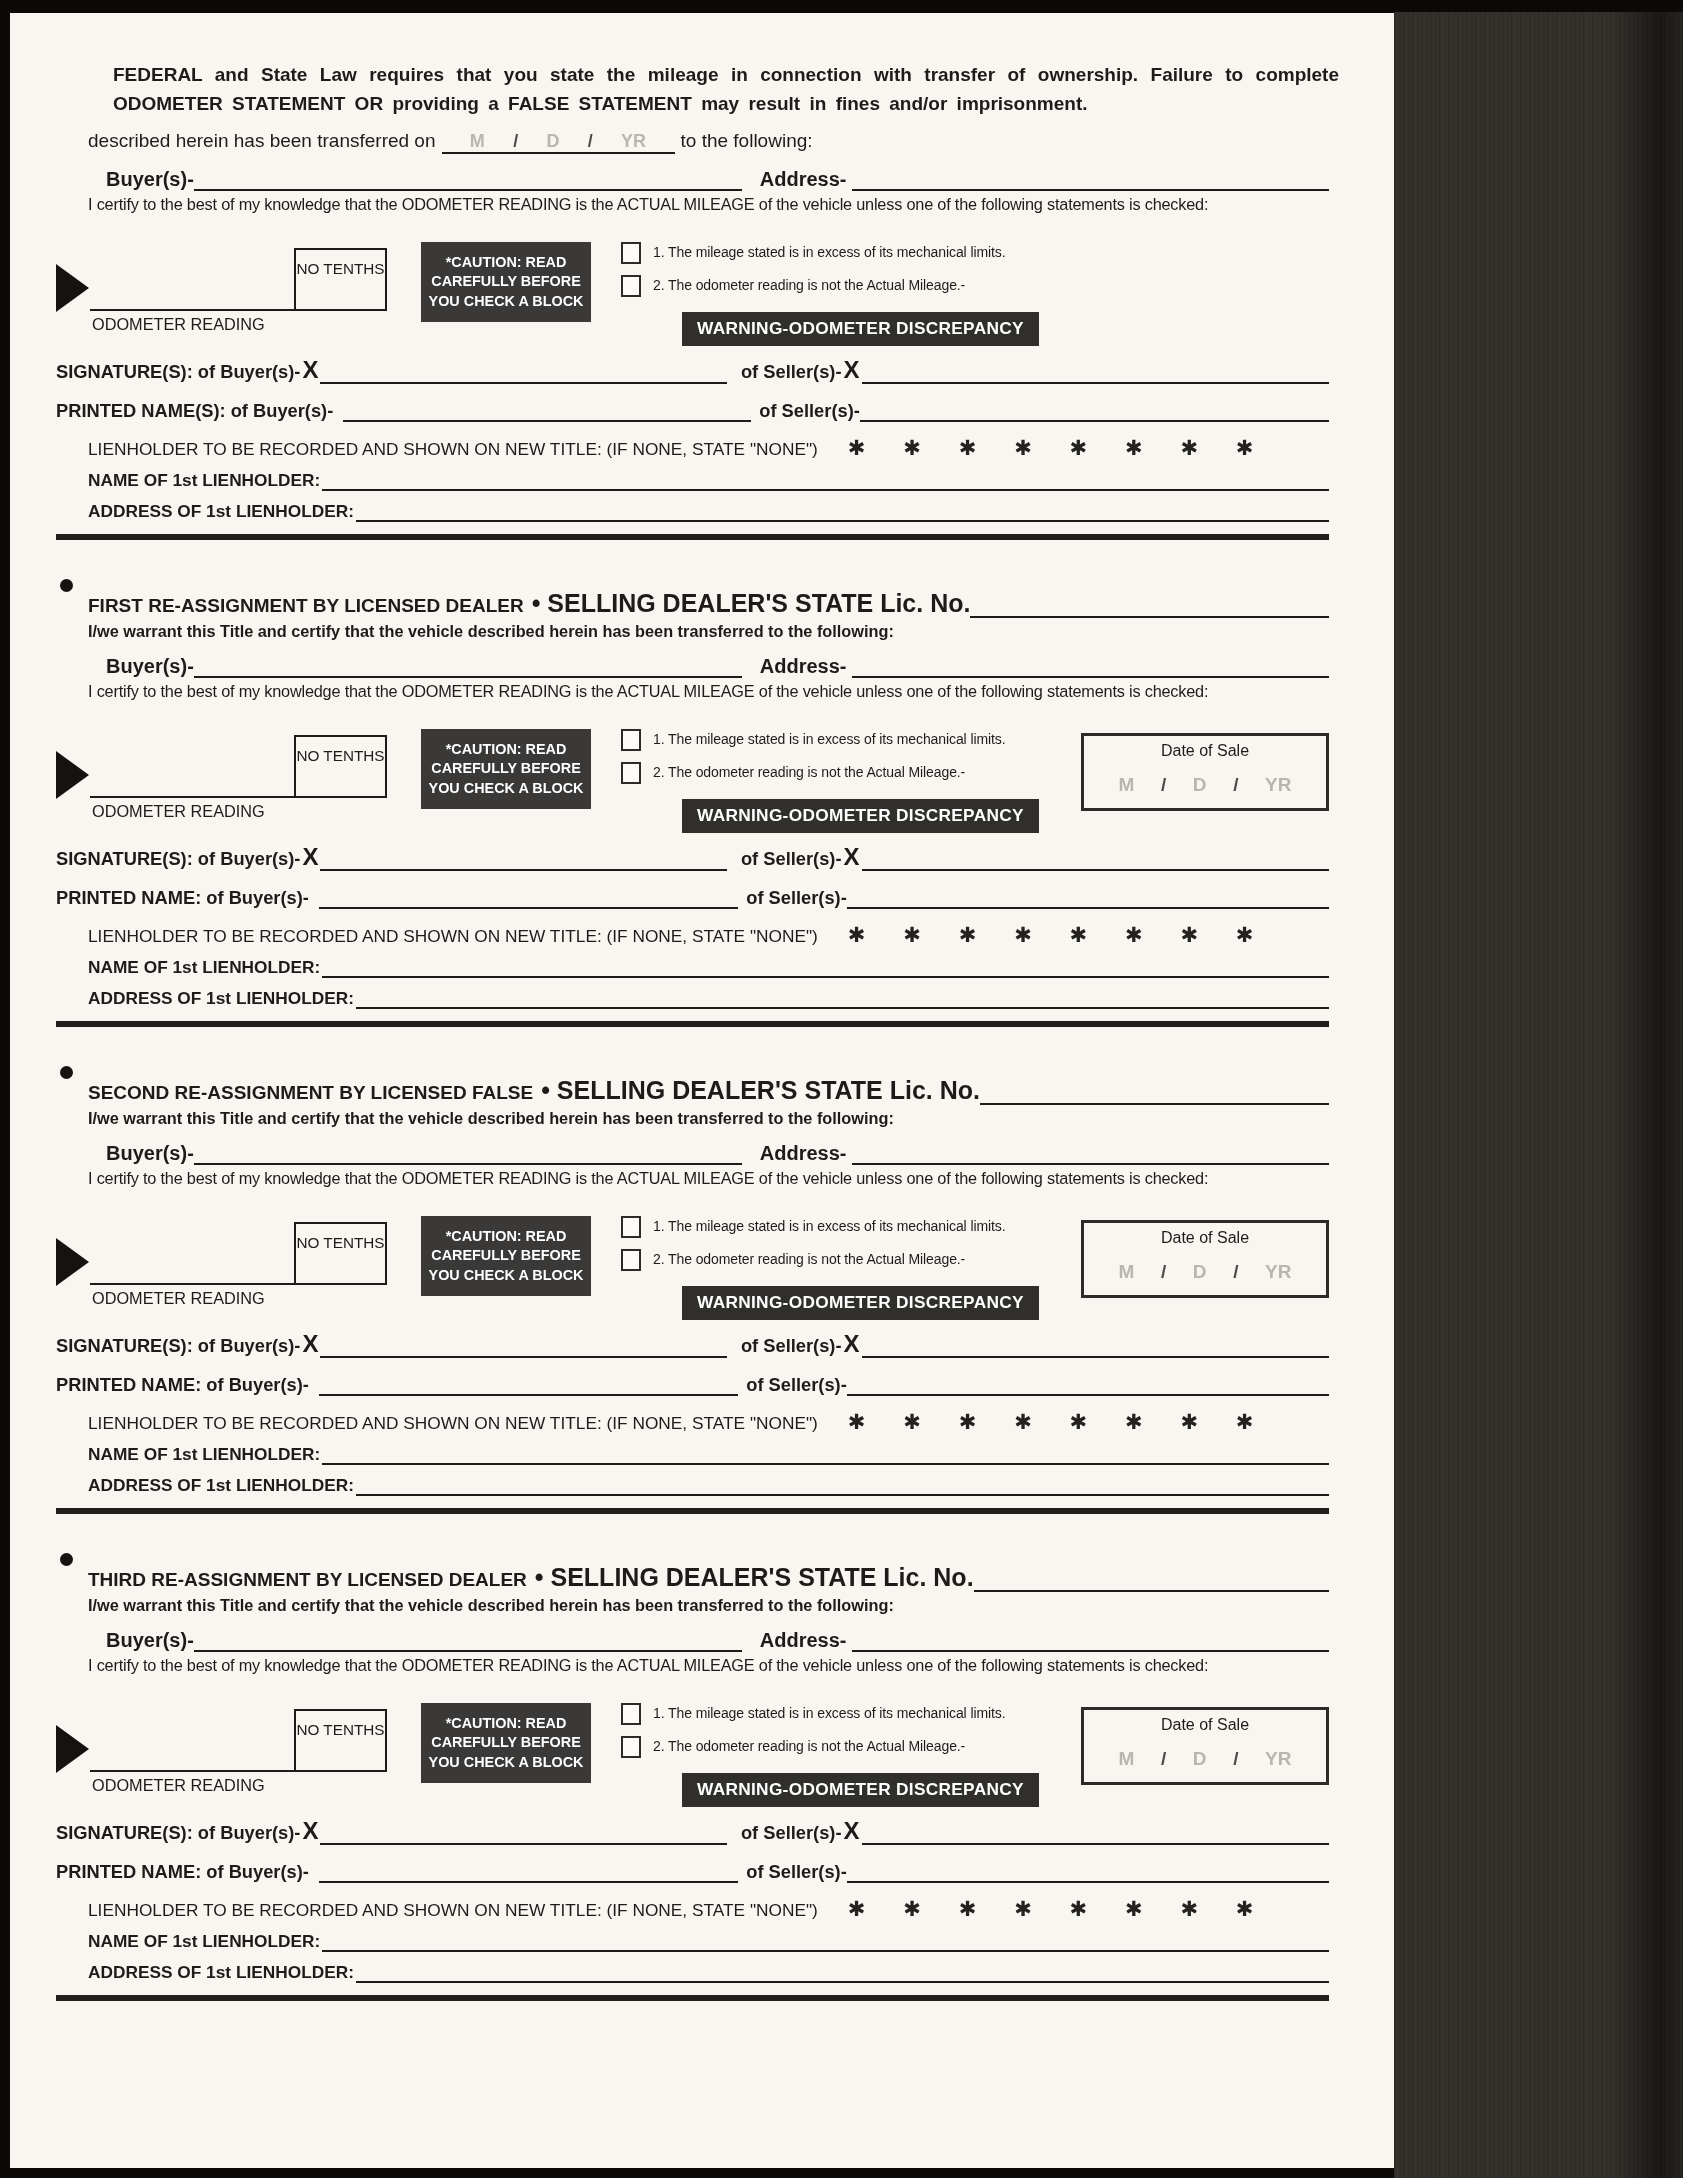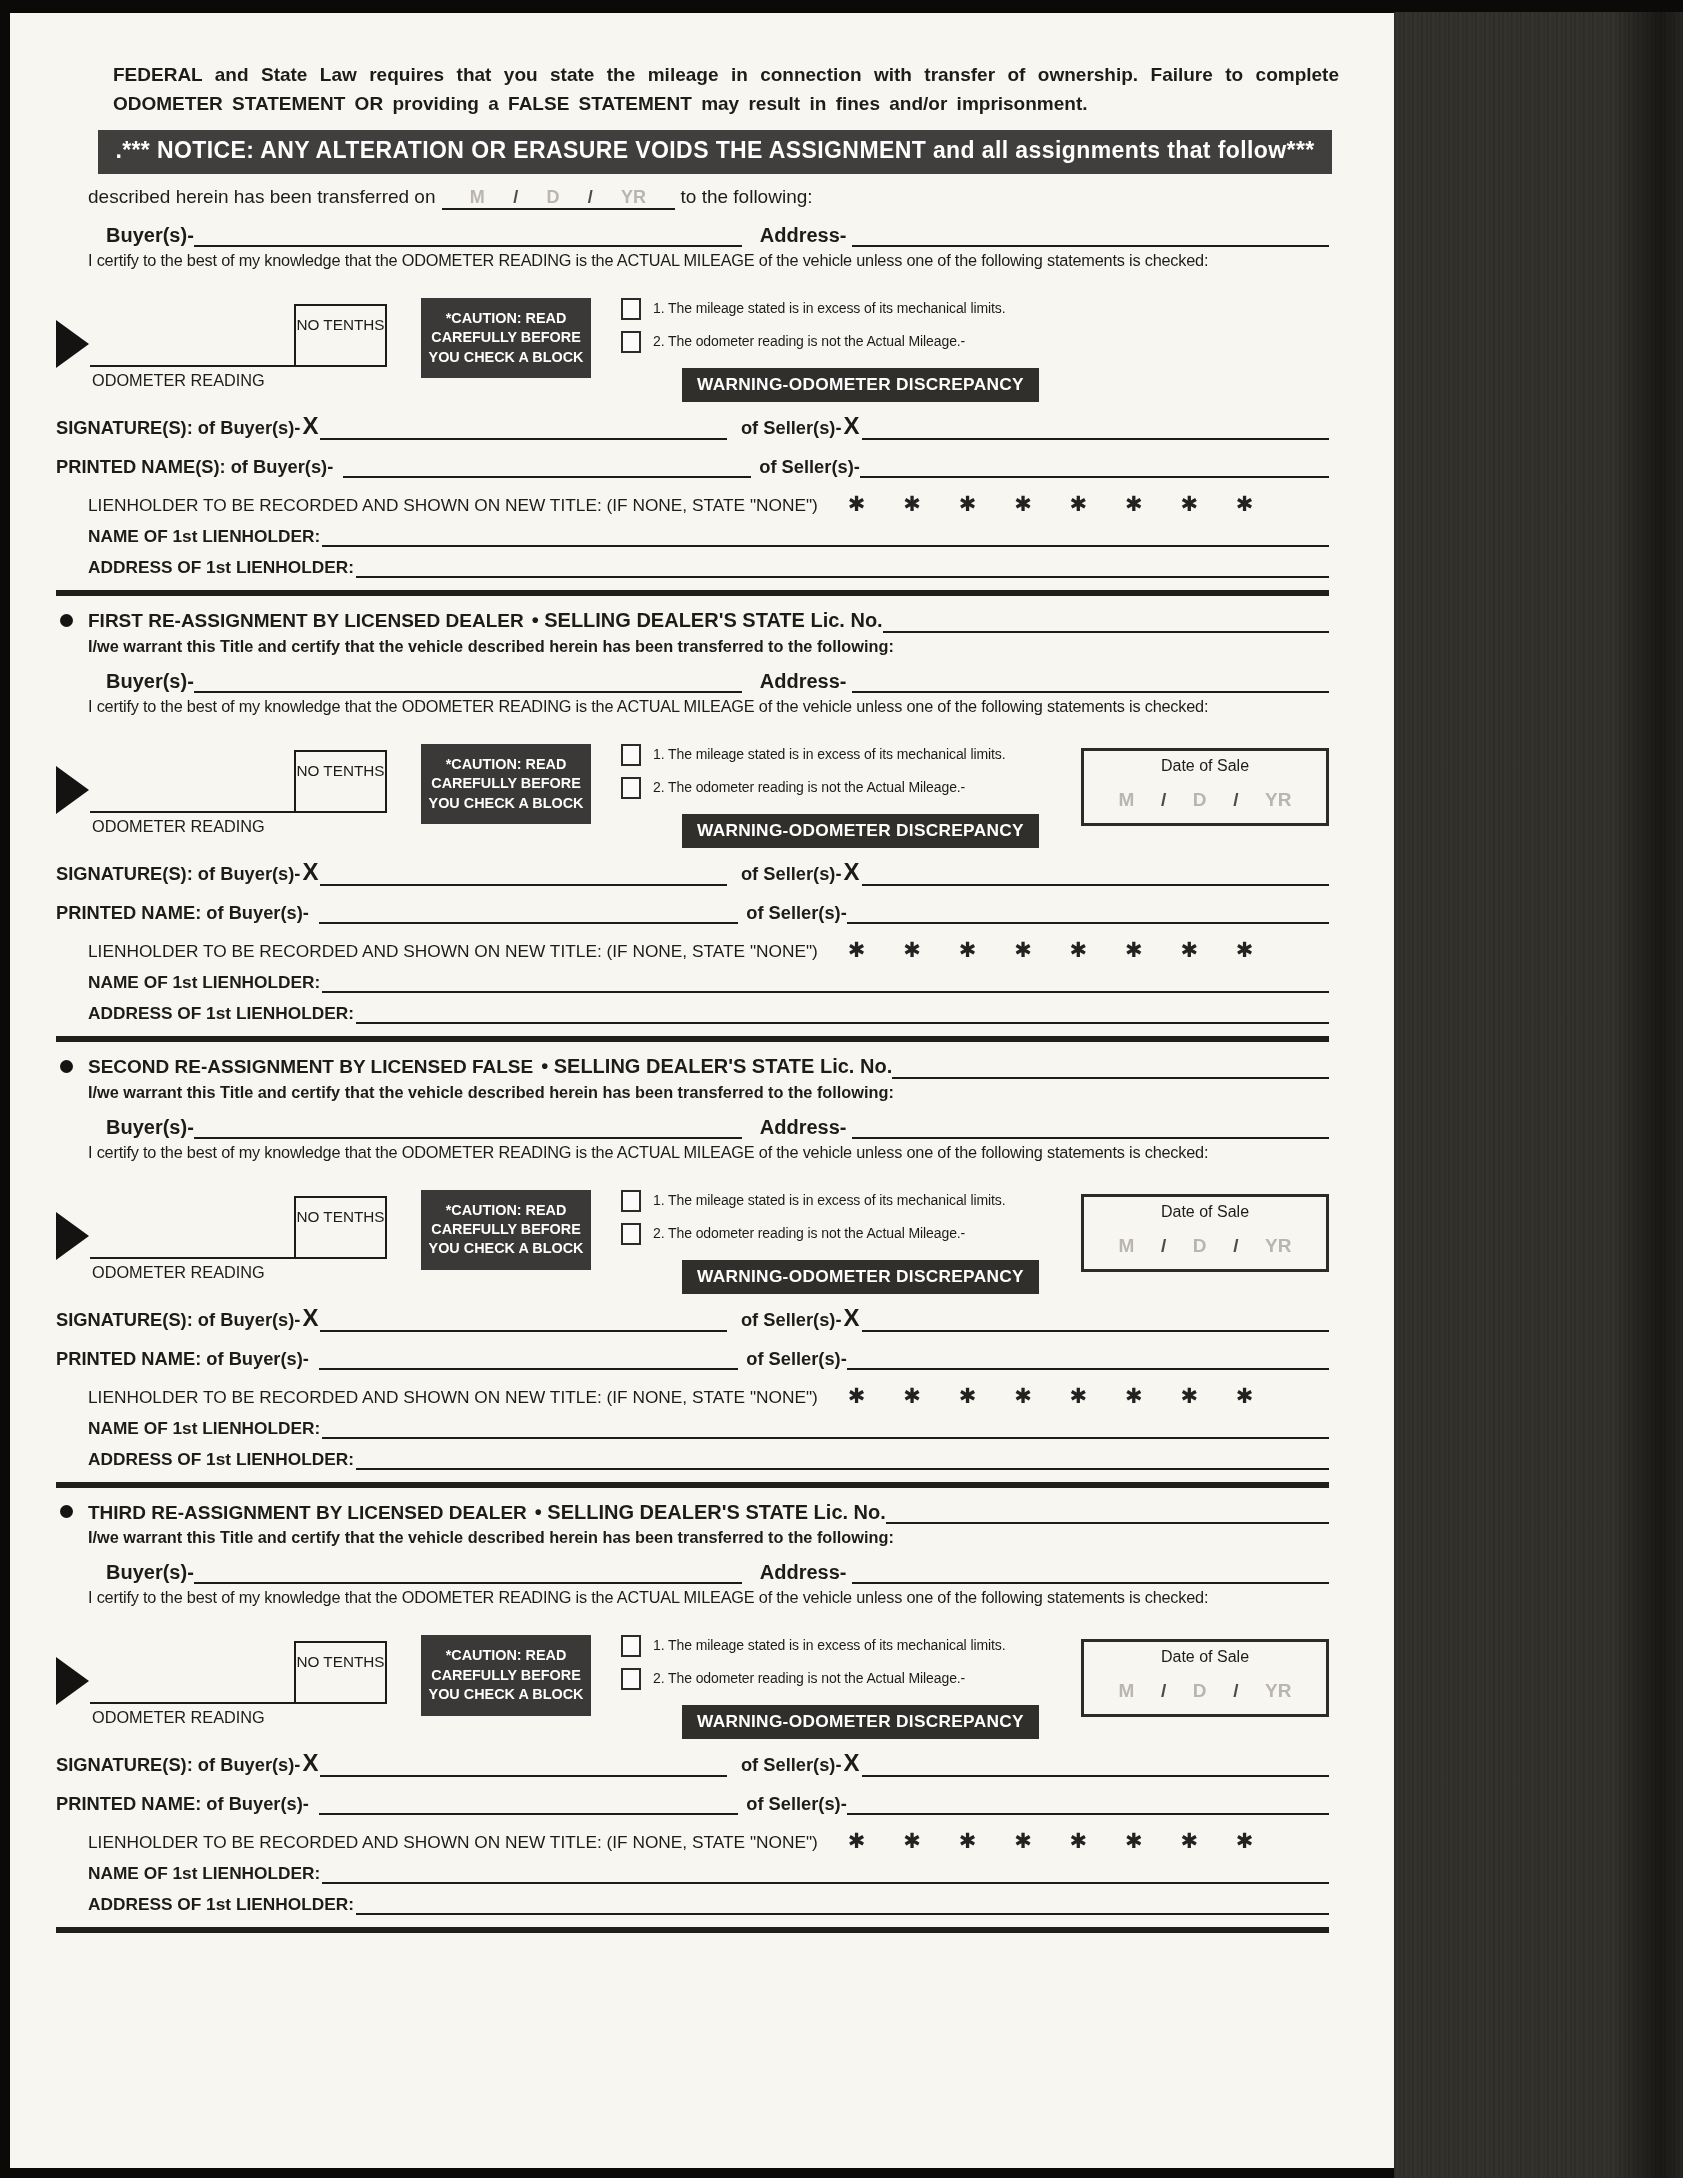--- a/index.html
+++ b/index.html
@@ -29,21 +29,21 @@
   }
   .notice{
     margin-left:42px;width:1234px;background:var(--notice_bg);color:#fff;
     font-weight:bold;font-size:23px;text-align:center;padding:7px 0 10px;letter-spacing:0.4px;
   }
   .section{margin-top:10px;}
   .sec-head{display:flex;align-items:baseline;margin:12px 0 0 4px;line-height:1.2;}
   .bullet{width:13px;height:13px;border-radius:50%;background:#151412;margin-right:15px;flex:none;align-self:center;}
   .sec-title{font-weight:bold;font-size:19px;white-space:nowrap;}
   .sec-note{font-size:18.3px;margin-left:7px;white-space:nowrap;letter-spacing:-0.2px;}
-  .lic{font-weight:bold;font-size:20px;margin-left:8px;white-space:nowrap;}
+  .lic{font-weight:bold;font-size:25px;margin-left:8px;white-space:nowrap;margin-top:36px;}
   .head-fill{flex:1;border-bottom:2px solid var(--ink);align-self:stretch;}
   .warrant{margin:4px 0 0 32px;font-weight:bold;font-size:16.3px;}
   .transfer{display:flex;align-items:baseline;margin:12px 0 0 32px;font-size:19px;}
   .date-blank{width:233px;border-bottom:2px solid var(--ink);display:flex;justify-content:space-evenly;
     margin:0 6px;font-weight:bold;font-size:18px;}
   .ph{color:var(--ghost);}
   .slash{color:#4e4c48;}
   .buyer-row{display:flex;align-items:baseline;margin:14px 0 4px 50px;font-weight:bold;font-size:20px;}
   .fill{flex:1;border-bottom:2.5px solid var(--ink);align-self:stretch;min-width:20px;}
   .buyer-row .f1{flex:1.15;margin-right:14px;}
@@ -82,21 +82,20 @@
   .lien-sub .fill{margin-left:2px;}
   .divider{margin-top:12px;height:4px;border-top:3px solid #201f1c;border-bottom:3.5px solid #201f1c;}
 </style>
 </head>
 <body>
 
 <div class="scan-strip"></div>
 
 <div class="page">
   <div class="intro">FEDERAL and State Law requires that you state the mileage in connection with transfer of ownership. Failure to complete ODOMETER STATEMENT OR providing a FALSE STATEMENT may result in fines and/or imprisonment.</div>
-  <div class="notice">.*** NOTICE: ANY ALTERATION OR ERASURE VOIDS THE ASSIGNMENT and all assignments that follow***</div>
   <div id="sections">
   <div class="section">
 
     <div class="transfer">
       <span>described herein has been transferred on</span>
       <span class="date-blank">
         <span class="ph">M</span>
         <span class="slash">/</span>
         <span class="ph">D</span>
         <span class="slash">/</span>

